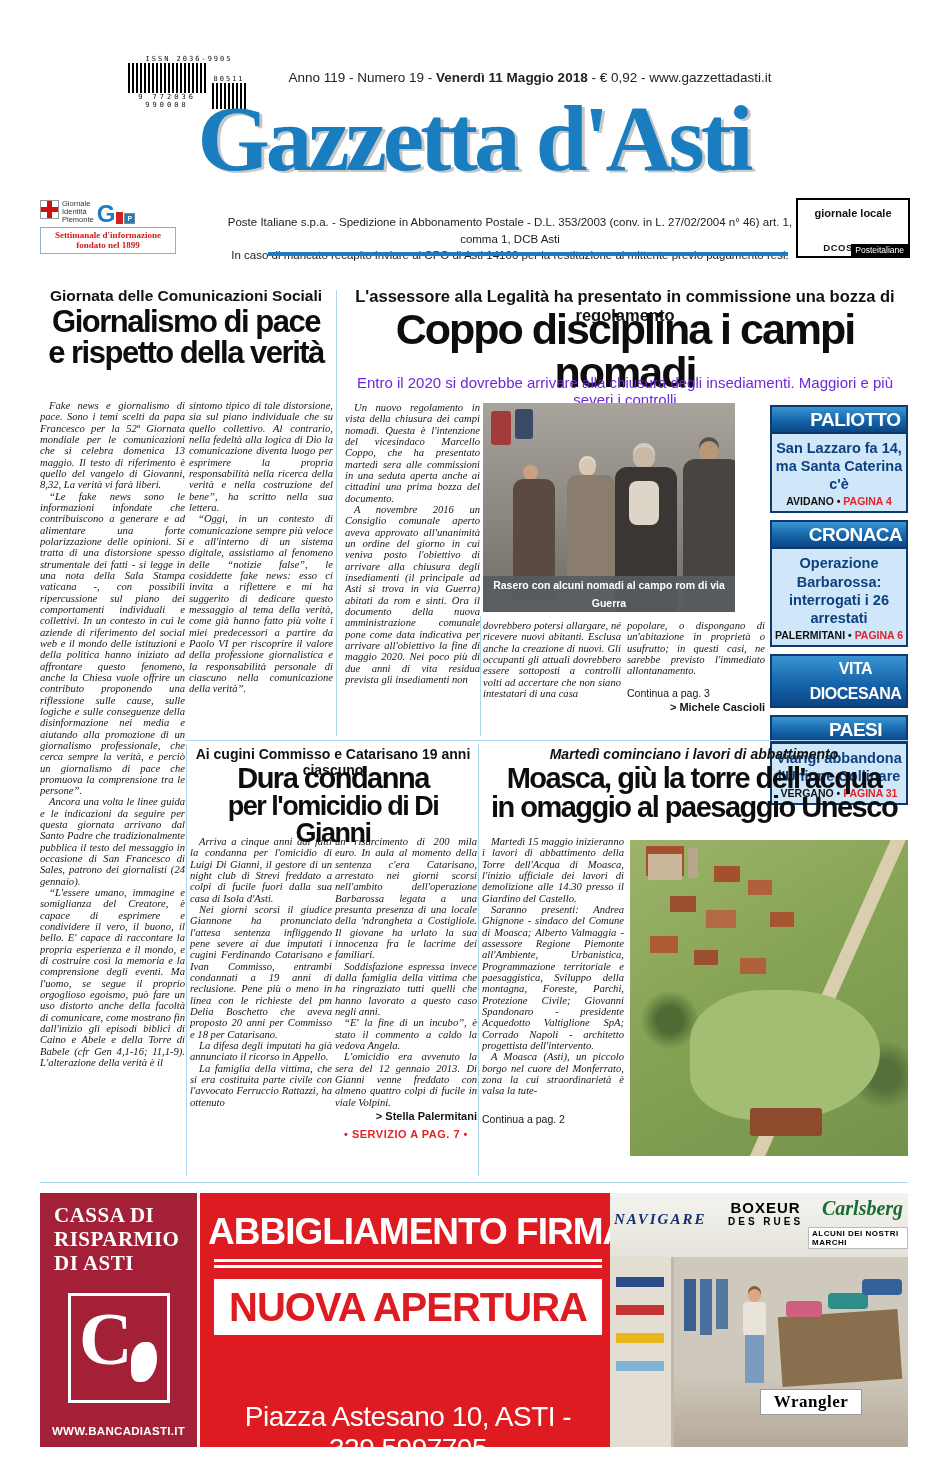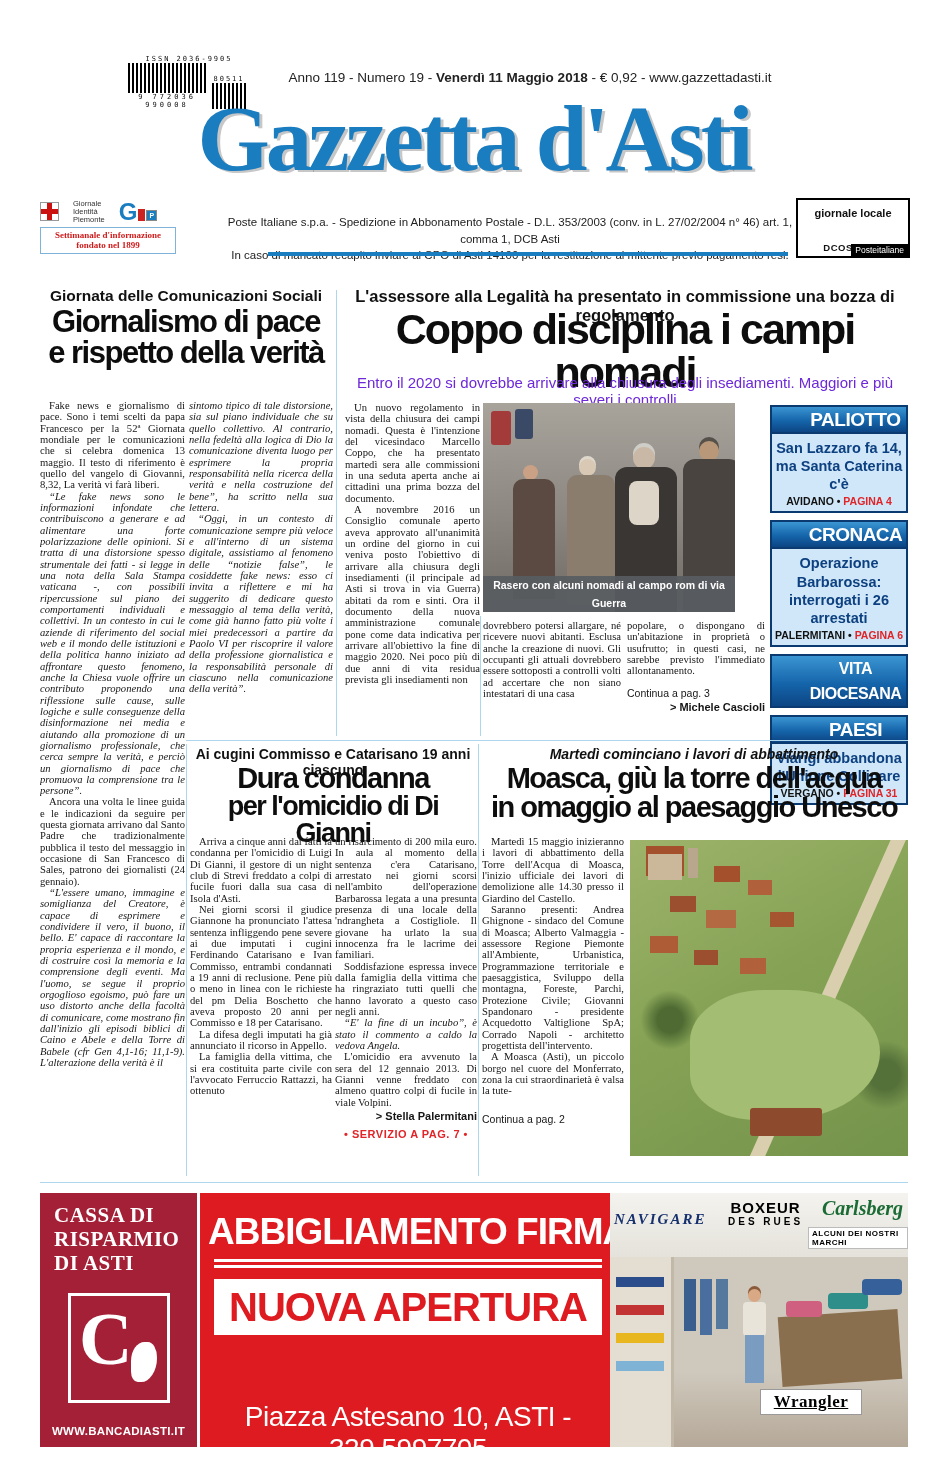--- a/index.html
+++ b/index.html
@@ -9,40 +9,40 @@
   
   .issn{font:7px "DejaVu Sans Mono",monospace;letter-spacing:2px;text-align:center;}
   .bars{background:repeating-linear-gradient(90deg,#000 0 2px,#fff 2px 4px);}
   .bcnum{font:7px "DejaVu Sans Mono",monospace;letter-spacing:3px;text-align:center;}
   .issue-line{font-size:13.5px;color:#222;text-align:center;}
   
   .masthead{font-family:"Liberation Serif",serif;font-weight:bold;color:#1a7dc0;
             font-size:93px;line-height:1;letter-spacing:-4px;text-align:center;width:100%;
             text-shadow:3px 2px 0 rgba(70,70,70,.3);white-space:nowrap;}
   .logo-box{width:136px;}
-  .logo-row{display:flex;align-items:center;gap:14px;}
+  .logo-row{display:flex;gap:3px;}
   .shield{width:17px;height:17px;background:linear-gradient(#c11 0 0) center/5px 100% no-repeat,linear-gradient(#c11 0 0) center/100% 5px no-repeat,#fff;border:1px solid #999;}
   .logo-txt{font-size:7.5px;line-height:1.05;color:#333;}
   .gip{display:flex;align-items:flex-end;}
   .gip .g{font:bold 24px "Liberation Sans",sans-serif;color:#1a7dc0;line-height:.8;}
   .gip .sq1{width:7px;height:12px;background:#c22;margin-left:1px;}
   .gip .sq2{width:9px;height:9px;background:#1a7dc0;margin-left:1px;border:1px solid #888;color:#fff;font:bold 7px/9px "Liberation Sans";text-align:center;}
   .tagline{border:1px solid #7fb3d9;color:#d01b1b;font:bold 9px/1.2 "Liberation Serif",serif;text-align:center;padding:2px 1px;margin-top:3px;}
   .postal{font-size:11.5px;line-height:1.45;text-align:center;color:#222;}
   .blue-rule{height:4px;background:#1a7dc0;}
   .stamp{border:2px solid #000;width:110px;height:56px;text-align:center;position:relative;}
   .stamp .l1{font:bold 11px/1 "Liberation Sans";margin-top:8px;}
   .stamp .l2{font:bold 9.5px/1 "Liberation Sans";margin-top:24px;letter-spacing:.5px;}
   .stamp .bar{position:absolute;right:0;bottom:0;background:#000;color:#fff;font:8.5px/12px "Liberation Sans";padding:0 4px;}
   
   .kicker{font-weight:bold;text-align:center;}
   .headline{font-weight:bold;text-align:center;letter-spacing:-1.5px;line-height:1.0;color:#0d0d0d;}
   .subhead{font-size:15px;text-align:center;color:#6d28d9;}
   .body-col{font-family:"Liberation Serif",serif;font-size:10.6px;line-height:1.07;text-align:justify;color:#151515;overflow:hidden;}
-  .body-col p{margin:0;text-indent:9px;}
+  .body-col p{margin:0;text-indent:9px;font-style:italic;}
   .italic{font-style:italic;}
   .vrule{width:1px;background:#aed6ec;}
   .hrule{height:1px;background:#aed6ec;}
   .continua{font:10.5px "Liberation Sans";margin-top:10px;text-indent:0;}
   .byline{font:bold 11px "Liberation Sans";text-align:right;margin-top:2px;}
   .servizio{font:bold 11px "Liberation Sans";color:#e02428;text-align:center;margin-top:6px;letter-spacing:.5px;}
   
   .photo{overflow:hidden;}
   .caption-bar{position:absolute;left:0;right:0;bottom:0;background:rgba(88,92,97,.92);
                color:#fff;font:bold 10.5px/18px "Liberation Sans";text-align:center;}
@@ -70,21 +70,21 @@
   .bigad .duo .w{font-weight:bold;font-size:31px;color:#fff;text-shadow:0 0 2px #8a0e12;}
   .bigad .duo .k{font-weight:bold;font-size:38px;color:#111;letter-spacing:-1px;}
   .bigad .addr{font-weight:normal;font-size:28px;text-align:center;letter-spacing:-.5px;}
   .store{background:linear-gradient(#cfc9bd 0 70%,#b5a898);}
   .brandstrip{position:absolute;left:0;top:0;right:0;height:64px;background:linear-gradient(#f4f3ef,#e4e2da);}
   .navigare{font:bold italic 15px "Liberation Serif",serif;color:#16306e;letter-spacing:2px;}
   .boxeur1{font:bold 15px "Liberation Sans";color:#000;letter-spacing:1px;}
   .boxeur2{font:bold 10px "Liberation Sans";color:#000;letter-spacing:3px;}
   .carlsberg{font:bold italic 20px "Liberation Serif",serif;color:#1b6b35;}
   .marchi{font:bold 8px "Liberation Sans";color:#000;background:#fff;border:1px solid #bbb;padding:1px 3px;letter-spacing:.5px;}
-  .wrangler{background:#fff;border:1px solid #999;color:#000;font:bold 17px/24px "Liberation Serif",serif;text-align:center;letter-spacing:.5px;text-decoration:underline;}
+  .wrangler{background:#fff;border:1px solid #999;color:#000;font:bold 17px/24px "Liberation Serif",serif;text-align:center;letter-spacing:.5px;}
 </style>
 </head>
 <body>
 
 <div class="page">
 
   <div class="abs" style="left:128px;top:55px;width:122px;">
     <div class="issn">ISSN 2036-9905</div>
     <div style="display:flex;gap:6px;align-items:flex-end;">
       <div style="width:78px;">

